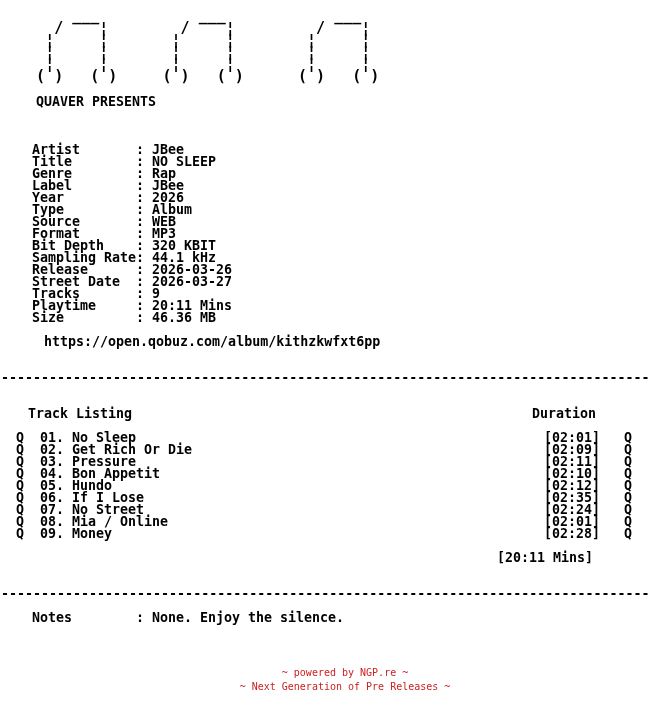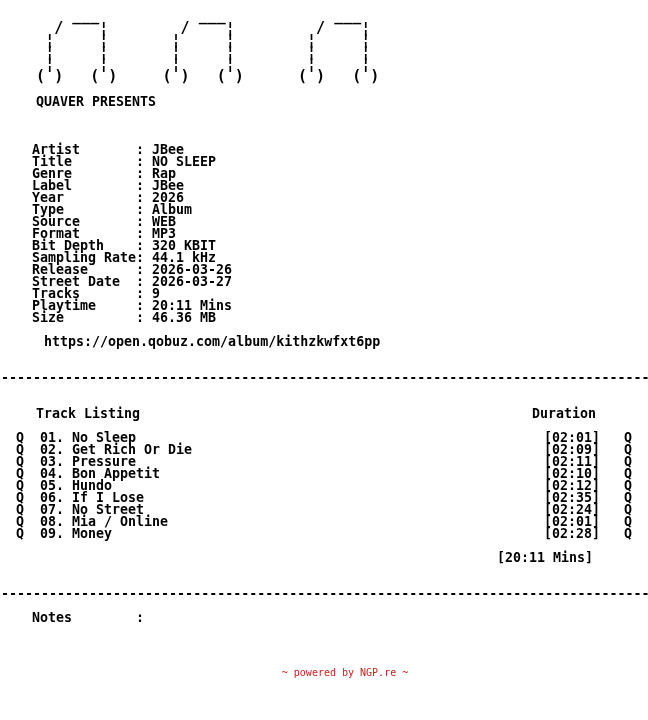--- a/index.html
+++ b/index.html
@@ -118,21 +118,21 @@
       <span class="lbl">Size</span>
       <span class="colon">:</span>
       <span class="val">46.36 MB</span>
     </div>
 </div>
 
 <div class="abs" style="left:32px;top:336px;">https://open.qobuz.com/album/kithzkwfxt6pp</div>
 
 <div class="sep" style="top:372px;">---------------------------------------------------------------------------------</div>
 
-<div class="abs" style="left:24px;top:408px;">Track Listing</div>
+<div class="abs" style="left:16px;top:408px;">Track Listing</div>
 <div class="abs" style="left:520px;top:408px;">Duration</div>
 
 <div class="trackblock">
   <div class="trow">
       <span class="qL">Q</span>
       <span class="tnum">01.</span>
       <span class="ttitle">No Sleep</span>
       <span class="tdur">[02:01]</span>
       <span class="qR">Q</span>
     </div>
@@ -194,17 +194,19 @@
     </div>
 </div>
 
 <div class="abs" style="left:485px;top:552px;">[20:11 Mins]</div>
 
 <div class="sep" style="top:588px;">---------------------------------------------------------------------------------</div>
 
 <div class="notesrow">
   <span class="lbl">Notes</span>
   <span class="colon">:</span>
+  <span class="val">None. Enjoy the silence.</span>
 </div>
 
 <div class="footer" style="color: rgb(204, 32, 32);">
   <div>~ powered by NGP.re ~</div>
+  <div>~ Next Generation of Pre Releases ~</div>
 </div>
 
 </body></html>

